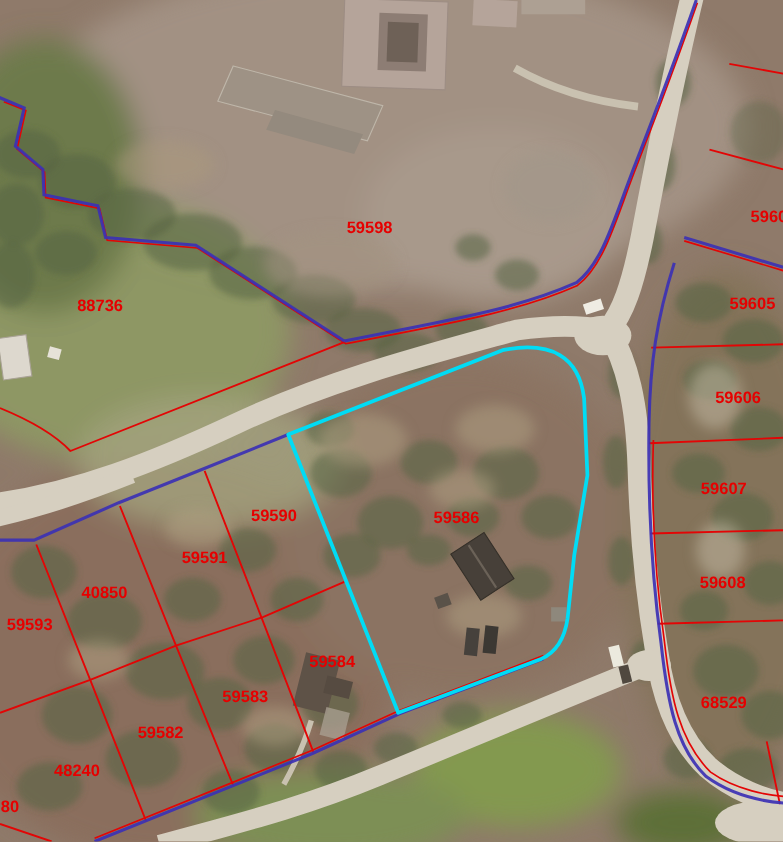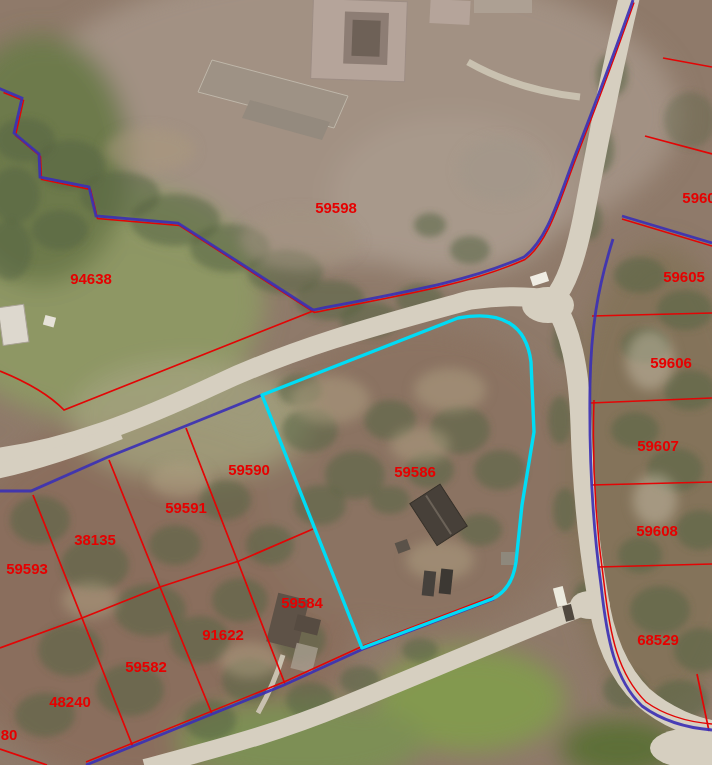--- a/index.html
+++ b/index.html
@@ -201,31 +201,31 @@
       <path d="M 613,239 C 597,290 591,330 590,385 C 589,455 592,520 601,585 C 607,640 615,680 642,706 C 668,725 700,729 712,730"></path>
       <path d="M 622,216 L 712,243"></path>
       <path d="M 633,0 C 612,60 592,112 578,148 C 559,196 549,238 524,257 C 470,281 410,291 313,310"></path>
     </g>
 
     <path id="selected-outline" d="M 262,395 L 458,318 Q 524,306 531,362 L 534,432 L 522,505 L 516,562 Q 512,590 492,599 L 362,648 Z" fill="none" stroke="#00dcf5" stroke-width="3.4" stroke-linejoin="round"></path>
   </svg>
 
   <div id="labels-layer">
       <span class="parcel-label" style="left: 336px; top: 207px;">59598</span>
-      <span class="parcel-label" style="left: 91px; top: 278px;">94638</span>
+      <span class="parcel-label" style="left: 91px; top: 278px;">88736</span>
       <span class="parcel-label" style="left: 699px; top: 197px;">5960</span>
       <span class="parcel-label" style="left: 684px; top: 276px;">59605</span>
       <span class="parcel-label" style="left: 671px; top: 362px;">59606</span>
       <span class="parcel-label" style="left: 658px; top: 445px;">59607</span>
       <span class="parcel-label" style="left: 657px; top: 530px;">59608</span>
       <span class="parcel-label" style="left: 658px; top: 639px;">68529</span>
       <span class="parcel-label selected" style="left: 415px; top: 471px;">59586</span>
       <span class="parcel-label" style="left: 249px; top: 469px;">59590</span>
       <span class="parcel-label" style="left: 186px; top: 507px;">59591</span>
-      <span class="parcel-label" style="left: 95px; top: 539px;">38135</span>
+      <span class="parcel-label" style="left: 95px; top: 539px;">40850</span>
       <span class="parcel-label" style="left: 27px; top: 568px;">59593</span>
       <span class="parcel-label" style="left: 302px; top: 602px;">59584</span>
-      <span class="parcel-label" style="left: 223px; top: 634px;">91622</span>
+      <span class="parcel-label" style="left: 223px; top: 634px;">59583</span>
       <span class="parcel-label" style="left: 146px; top: 666px;">59582</span>
       <span class="parcel-label" style="left: 70px; top: 701px;">48240</span>
       <span class="parcel-label" style="left: 9px; top: 734px;">80</span>
     </div>
 </div>
 
 </body></html>

